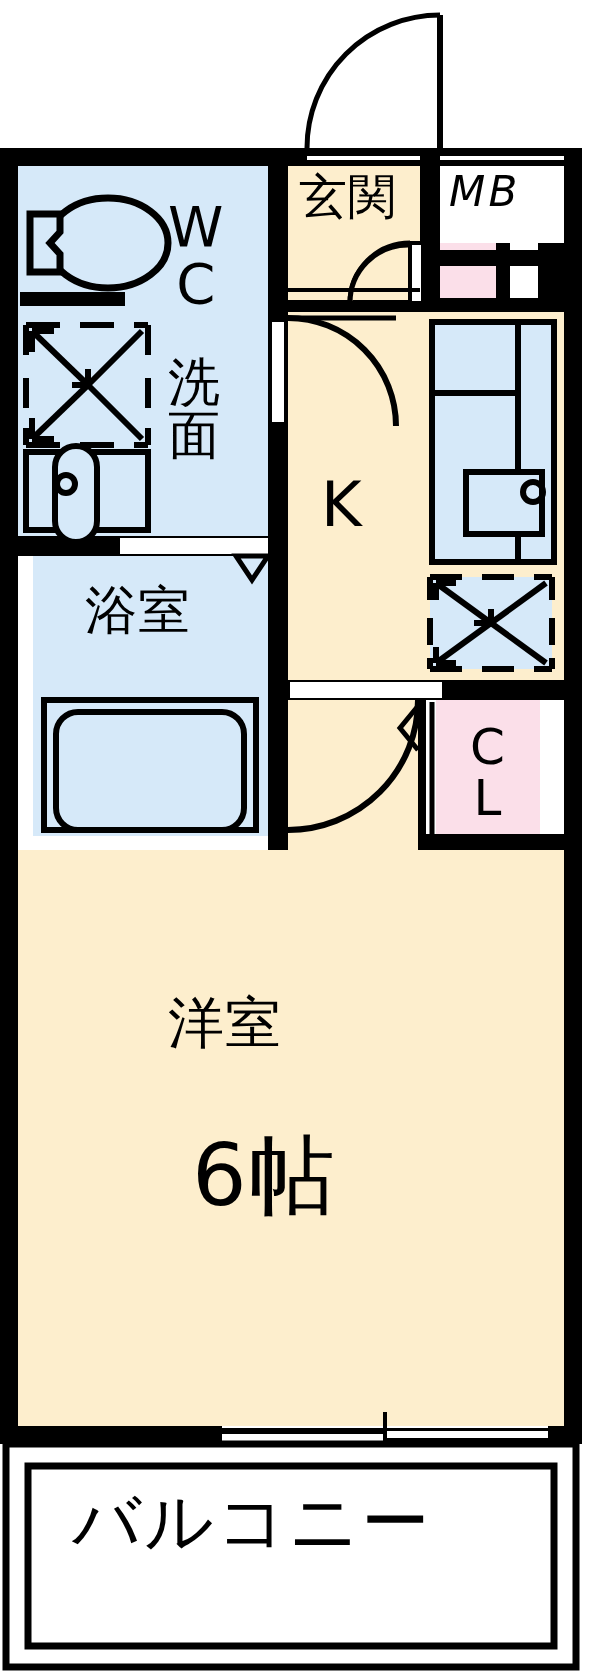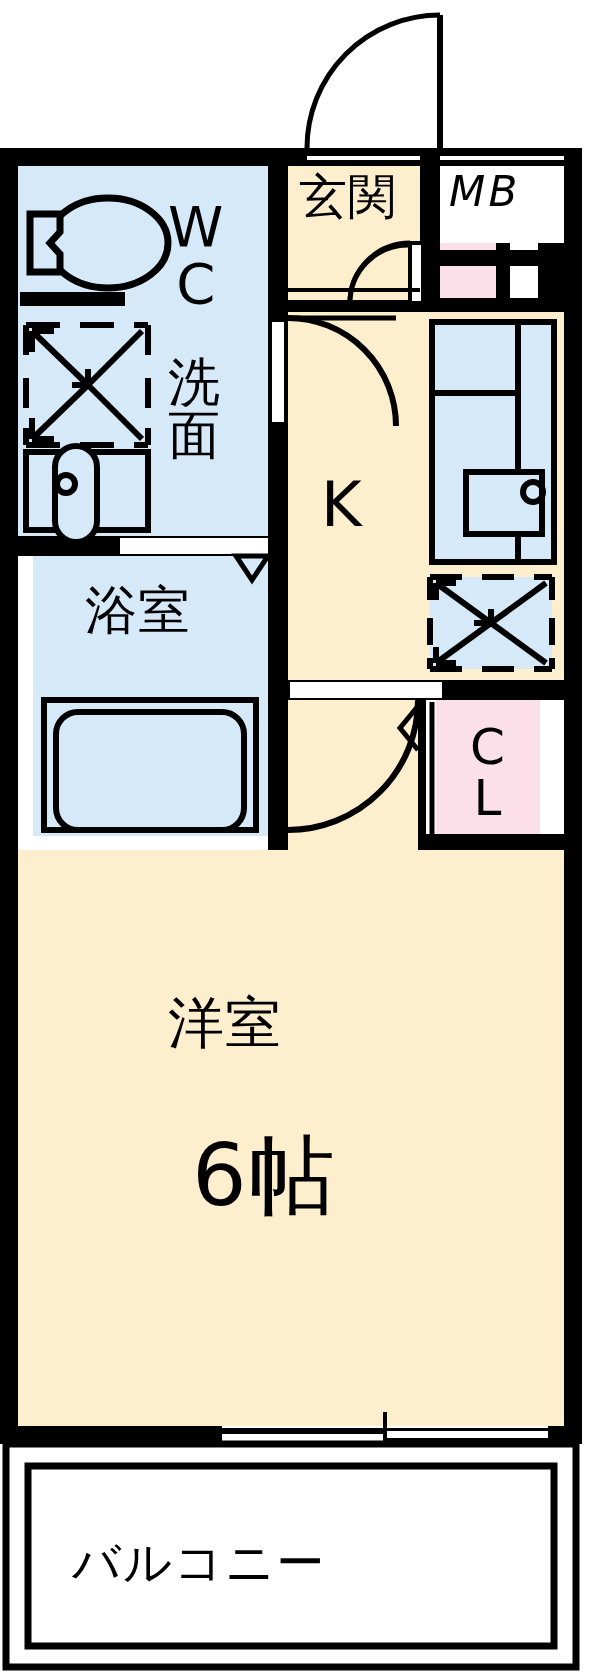--- a/index.html
+++ b/index.html
@@ -38,21 +38,21 @@
   }
   .lbl-wc     { left: 168px; top: 198px;  font-size: 56px; font-weight: 400; letter-spacing: 0; }
   .lbl-senmen { left: 168px; top: 356px;  font-size: 52px; }
   .lbl-genkan { left: 299px; top: 172px;  font-size: 48px; }
   .lbl-mb     { left: 449px; top: 171px;  font-size: 42px; font-weight: 400; letter-spacing: 0.08em; font-style: italic; }
   .lbl-k      { left: 321px; top: 473px;  font-size: 62px; font-weight: 400; }
   .lbl-cl     { left: 470px; top: 722px;  font-size: 50px; font-weight: 400; }
   .lbl-yokush { left: 85px;  top: 584px;  font-size: 52px; }
   .lbl-room   { left: 168px; top: 994px;  font-size: 56px; }
   .lbl-room2  { left: 192px; top: 1108px; font-size: 86px; margin-top: 24px; }
-  .lbl-balc   { left: 72px;  top: 1538px; font-size: 48px; letter-spacing: 0.04em; }
+  .lbl-balc   { left: 72px;  top: 1487px; font-size: 68px; letter-spacing: 0.04em; }
 </style>
 </head>
 <body>
 
 <div id="plan-root">
 
   <svg id="plan-svg" viewBox="0 0 600 1673">
 
     <rect x="18" y="166" width="250" height="370" fill="#d6e9f9"></rect>
 

